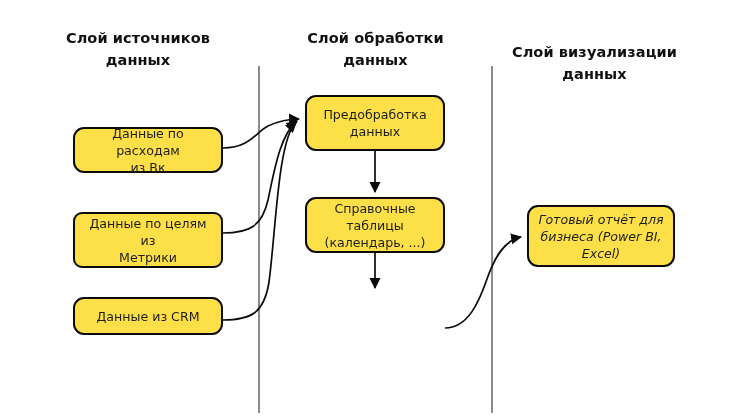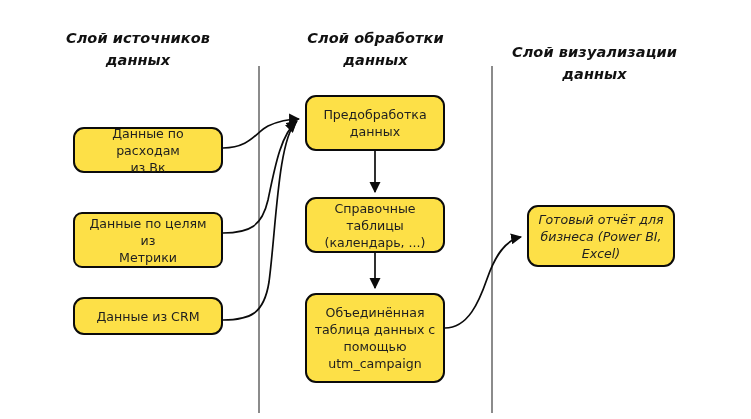--- a/index.html
+++ b/index.html
@@ -29,21 +29,20 @@
     pointer-events: none;
   }
   .col-title {
     position: absolute;
     text-align: center;
     font-size: 14.5px;
     font-weight: bold;
     line-height: 22px;
     color: #111111;
     letter-spacing: 0.1px;
-    font-style: italic;
   }
   .node {
     position: absolute;
     box-sizing: border-box;
     border: 2px solid #0b0b0b;
     border-radius: 11px;
     background: #fde047;
     display: flex;
     align-items: center;
     justify-content: center;
@@ -122,26 +121,20 @@
   <div class="node" style="left:305px; top:95px; width:140px; height:56px;">
     <span>Предобработка
 данных</span>
   </div>
 
   <div class="node" style="left:305px; top:197px; width:140px; height:56px;">
     <span>Справочные таблицы
 (календарь, ...)</span>
   </div>
 
-  <div class="node" style="left:305px; top:293px; width:140px; height:90px;">
-    <span>Объединённая
-таблица данных с
-помощью
-utm_campaign</span>
-  </div>
 
   <div class="node" style="left:527px; top:205px; width:148px; height:62px;font-style:italic;">
     <span>Готовый отчёт для
 бизнеса (Power BI,
 Excel)</span>
   </div>
 
 </div>
 
 </body></html>

